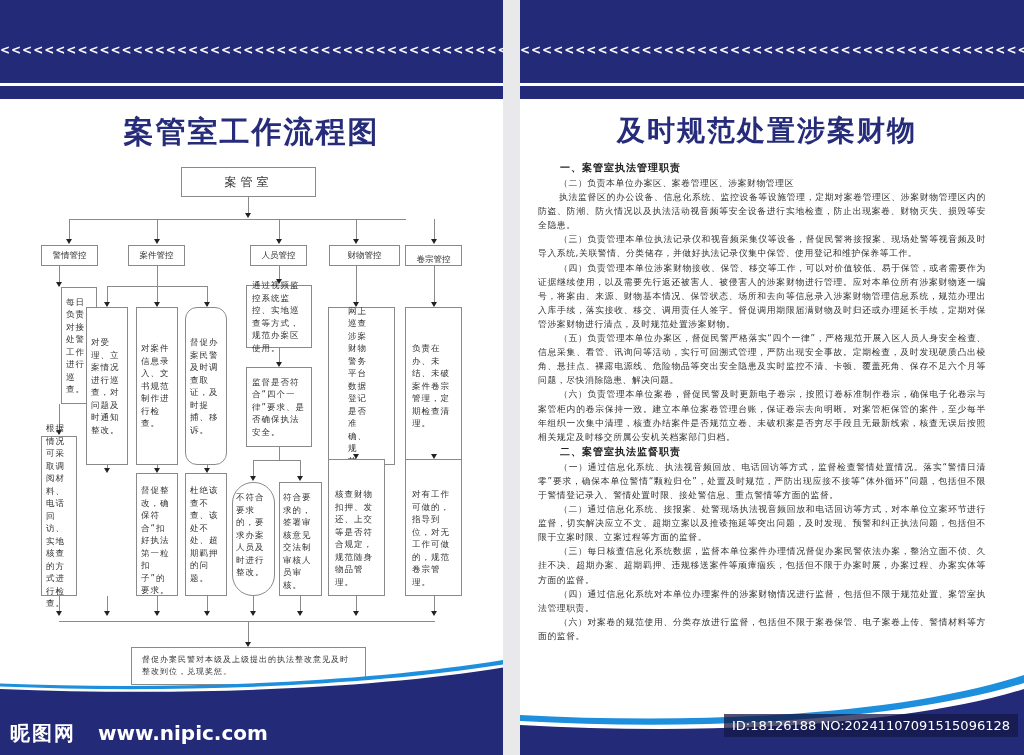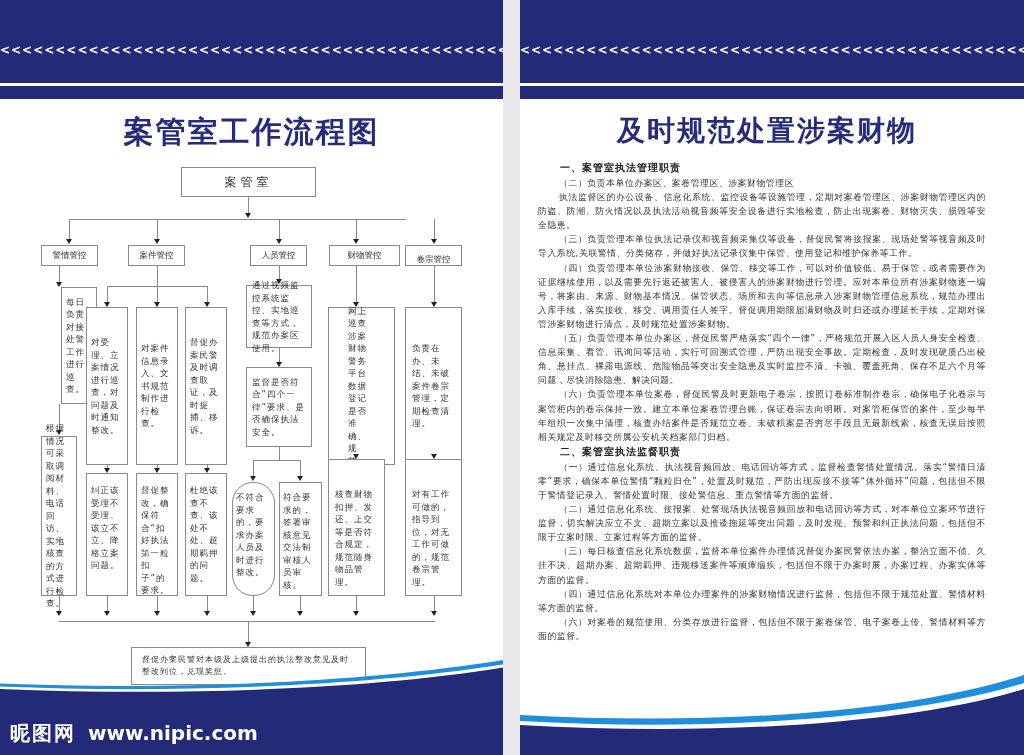--- a/index.html
+++ b/index.html
@@ -10,21 +10,21 @@
   #right { left:520px; width:504px; }
   .hdr { position:absolute; left:0; right:0; top:0; height:83px; background:#232a78; }
   .hdr .chev { position:absolute; left:0; right:0; top:44px; height:12px; overflow:hidden; white-space:nowrap;
        color:#fff; font-weight:bold; font-size:12px; line-height:12px; letter-spacing:1px; }
   .hdr .line { position:absolute; left:0; right:0; top:83px; height:3px; background:#fff; }
   .hdr2 { position:absolute; left:0; right:0; top:86px; height:13px; background:#232a78; }
   .title { position:absolute; left:0; right:0; top:112px; text-align:center; font-weight:bold;
        color:#262c7a; font-size:30px; letter-spacing:2px; }
   .footer { position:absolute; left:-40px; right:-40px; bottom:-160px; height:250px; }
   .wm { position:absolute; left:10px; bottom:8px; color:#fff; font-weight:bold; font-size:20px; }
-  .wm .cn { font-size:20px; letter-spacing:2px; margin-right:12px; }
+  .wm .cn { font-size:20px; letter-spacing:2px; margin-right:22px; }
   .idtag { position:absolute; right:6px; bottom:18px; background:rgba(20,24,70,0.75);
        color:#fff; font-size:13px; padding:4px 8px; }
 
   
   .box { position:absolute; border:1px solid #8a8a8a; background:#fff; font-size:8.5px; line-height:12.5px;
          color:#333; box-sizing:border-box; }
   .box.hd { text-align:center; font-size:8.5px; display:flex; align-items:center; justify-content:center; }
   .box.txt { padding:0 6px; display:flex; align-items:center; letter-spacing:1px; }
   .box.txt span { display:block; }
   .ln { position:absolute; background:#8a8a8a; }
@@ -99,34 +99,31 @@
   <div class="ar" style="left:154px;top:302px;"></div>
   <div class="ln" style="left:207px;top:286px;width:1px;height:20px;"></div>
   <div class="ar" style="left:204px;top:302px;"></div>
 
   <div class="box txt" style="left:86px;top:307px;width:42px;height:158px;padding:0 4px;">
       <span>对受理、立案情况进行巡查，对问题及时通知整改。</span>
     </div>
   <div class="box txt" style="left:136px;top:307px;width:42px;height:158px;padding:0 4px;">
       <span>对案件信息录入、文书规范制作进行检查。</span>
     </div>
-  <div class="box txt" style="left:185px;top:307px;width:42px;height:158px;padding:0 4px;">
+  <div class="box txt" style="left:185px;top:307px;width:42px;height:158px;padding:0 4px;border-radius:12px;">
       <span>督促办案民警及时调查取证，及时提捕、移诉。</span>
     </div>
 
   <div class="ln" style="left:107px;top:465px;width:1px;height:6px;"></div>
   <div class="ar" style="left:104px;top:468px;"></div>
   <div class="ln" style="left:157px;top:465px;width:1px;height:6px;"></div>
   <div class="ar" style="left:154px;top:468px;"></div>
   <div class="ln" style="left:207px;top:465px;width:1px;height:6px;"></div>
   <div class="ar" style="left:204px;top:468px;"></div>
 
-  <div class="box txt" style="left:86px;top:473px;width:42px;height:123px;padding:0 4px;align-items:flex-start;padding-top:10px;">
-      <span>纠正该受理不受理、该立不立、降格立案问题。</span>
-    </div>
   <div class="box txt" style="left:136px;top:473px;width:42px;height:123px;padding:8px 4px;align-items:flex-start;padding-top:10px;">
       <span>督促整改，确保符合“扣好执法第一粒扣子”的要求。</span>
     </div>
   <div class="box txt" style="left:185px;top:473px;width:42px;height:123px;padding:8px 4px;align-items:flex-start;padding-top:10px;">
       <span>杜绝该查不查、该处不处、超期羁押的问题。</span>
     </div>
 
   <div class="ln" style="left:279px;top:266px;width:1px;height:15px;"></div>
   <div class="ar" style="left:276px;top:279px;"></div>
   <div class="box txt" style="left:246px;top:285px;width:66px;height:63px;padding:0 5px;">
@@ -215,22 +212,23 @@
     <p>（二）负责本单位办案区、案卷管理区、涉案财物管理区</p>
     <p>执法监督区的办公设备、信息化系统、监控设备等设施管理，定期对案卷管理区、涉案财物管理区内的防盗、防潮、防火情况以及执法活动视音频等安全设备进行实地检查，防止出现案卷、财物灭失、损毁等安全隐患。</p>
     <p>（三）负责管理本单位执法记录仪和视音频采集仪等设备，督促民警将接报案、现场处警等视音频及时导入系统,关联警情、分类储存，并做好执法记录仪集中保管、使用登记和维护保养等工作。</p>
     <p>（四）负责管理本单位涉案财物接收、保管、移交等工作，可以对价值较低、易于保管，或者需要作为证据继续使用，以及需要先行返还被害人、被侵害人的涉案财物进行管理。应对本单位所有涉案财物逐一编号，将案由、来源、财物基本情况、保管状态、场所和去向等信息录入涉案财物管理信息系统，规范办理出入库手续，落实接收、移交、调用责任人签字。督促调用期限届满财物及时归还或办理延长手续，定期对保管涉案财物进行清点，及时规范处置涉案财物。</p>
     <p>（五）负责管理本单位办案区，督促民警严格落实“四个一律”，严格规范开展入区人员人身安全检查、信息采集、看管、讯询问等活动，实行可回溯式管理，严防出现安全事故。定期检查，及时发现硬质凸出棱角、悬挂点、裸露电源线、危险物品等突出安全隐患及实时监控不清、卡顿、覆盖死角、保存不足六个月等问题，尽快消除隐患、解决问题。</p>
     <p>（六）负责管理本单位案卷，督促民警及时更新电子卷宗，按照订卷标准制作卷宗，确保电子化卷宗与案管柜内的卷宗保持一致。建立本单位案卷管理台账，保证卷宗去向明晰。对案管柜保管的案件，至少每半年组织一次集中清理，核查办结案件是否规范立卷、未破积案是否穷尽手段且无最新线索，核查无误后按照相关规定及时移交所属公安机关档案部门归档。</p>
     <h3>二、案管室执法监督职责</h3>
     <p>（一）通过信息化系统、执法视音频回放、电话回访等方式，监督检查警情处置情况。落实“警情日清零”要求，确保本单位警情“颗粒归仓”，处置及时规范，严防出现应接不接等“体外循环”问题，包括但不限于警情登记录入、警情处置时限、接处警信息、重点警情等方面的监督。</p>
     <p>（二）通过信息化系统、接报案、处警现场执法视音频回放和电话回访等方式，对本单位立案环节进行监督，切实解决应立不文、超期立案以及推诿拖延等突出问题，及时发现、预警和纠正执法问题，包括但不限于立案时限、立案过程等方面的监督。</p>
     <p>（三）每日核查信息化系统数据，监督本单位案件办理情况督促办案民警依法办案，整治立面不侦、久挂不决、超期办案、超期羁押、违规移送案件等顽瘴痼疾，包括但不限于办案时展，办案过程、办案实体等方面的监督。</p>
-    <p>（四）通过信息化系统对本单位办理案件的涉案财物情况进行监督，包括但不限于规范处置、警情材料等方面的监督。</p>
+    <p>（四）通过信息化系统对本单位办理案件的涉案财物情况进行监督，包括但不限于规范处置、案管室执法管理职责。</p>
     <p>（六）对案卷的规范使用、分类存放进行监督，包括但不限于案卷保管、电子案卷上传、警情材料等方面的监督。</p>
   </div>
 
   <svg viewBox="0 0 504 80" preserveAspectRatio="none" style="position:absolute;left:0;bottom:0;width:504px;height:80px;">
     <path d="M0 40 C 180 50, 380 40, 504 0 L504 80 L0 80 Z" fill="#1e8fdc"></path>
     <path d="M0 46 C 180 56, 380 46, 504 8 L504 80 L0 80 Z" fill="#ffffff"></path>
     <path d="M0 50 C 180 60, 380 52, 504 14 L504 80 L0 80 Z" fill="#232a78"></path>
   </svg>
+  <div class="idtag">ID:18126188 NO:20241107091515096128</div>
 </div>
 
 </body></html>

